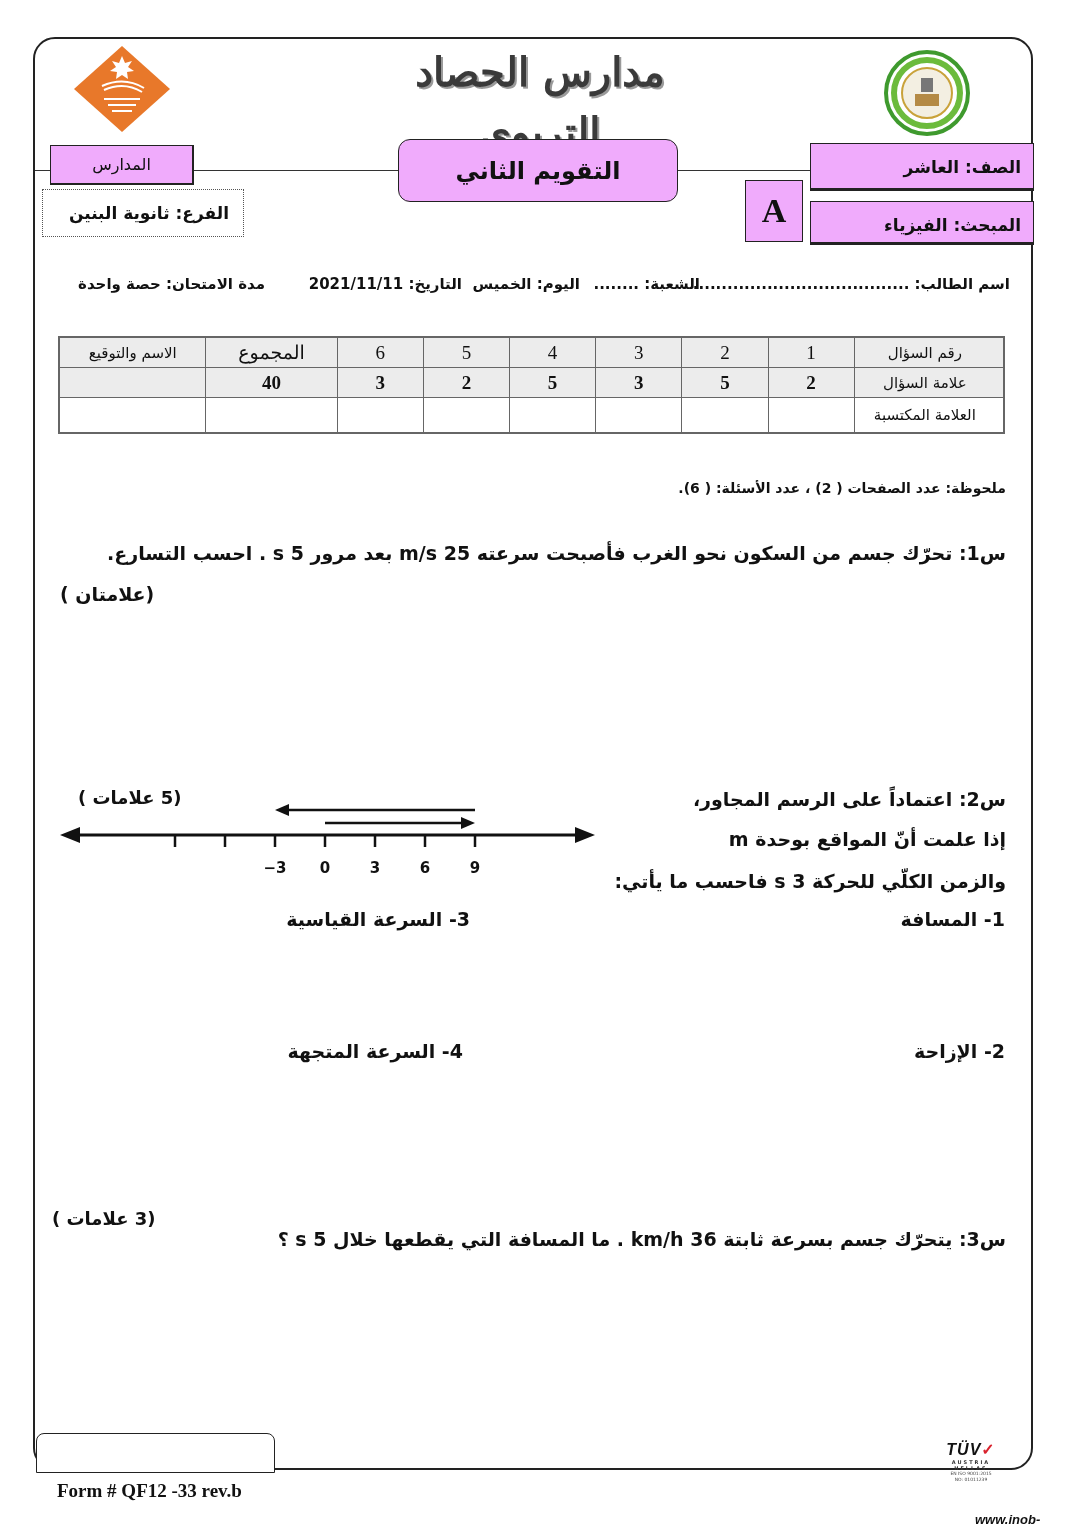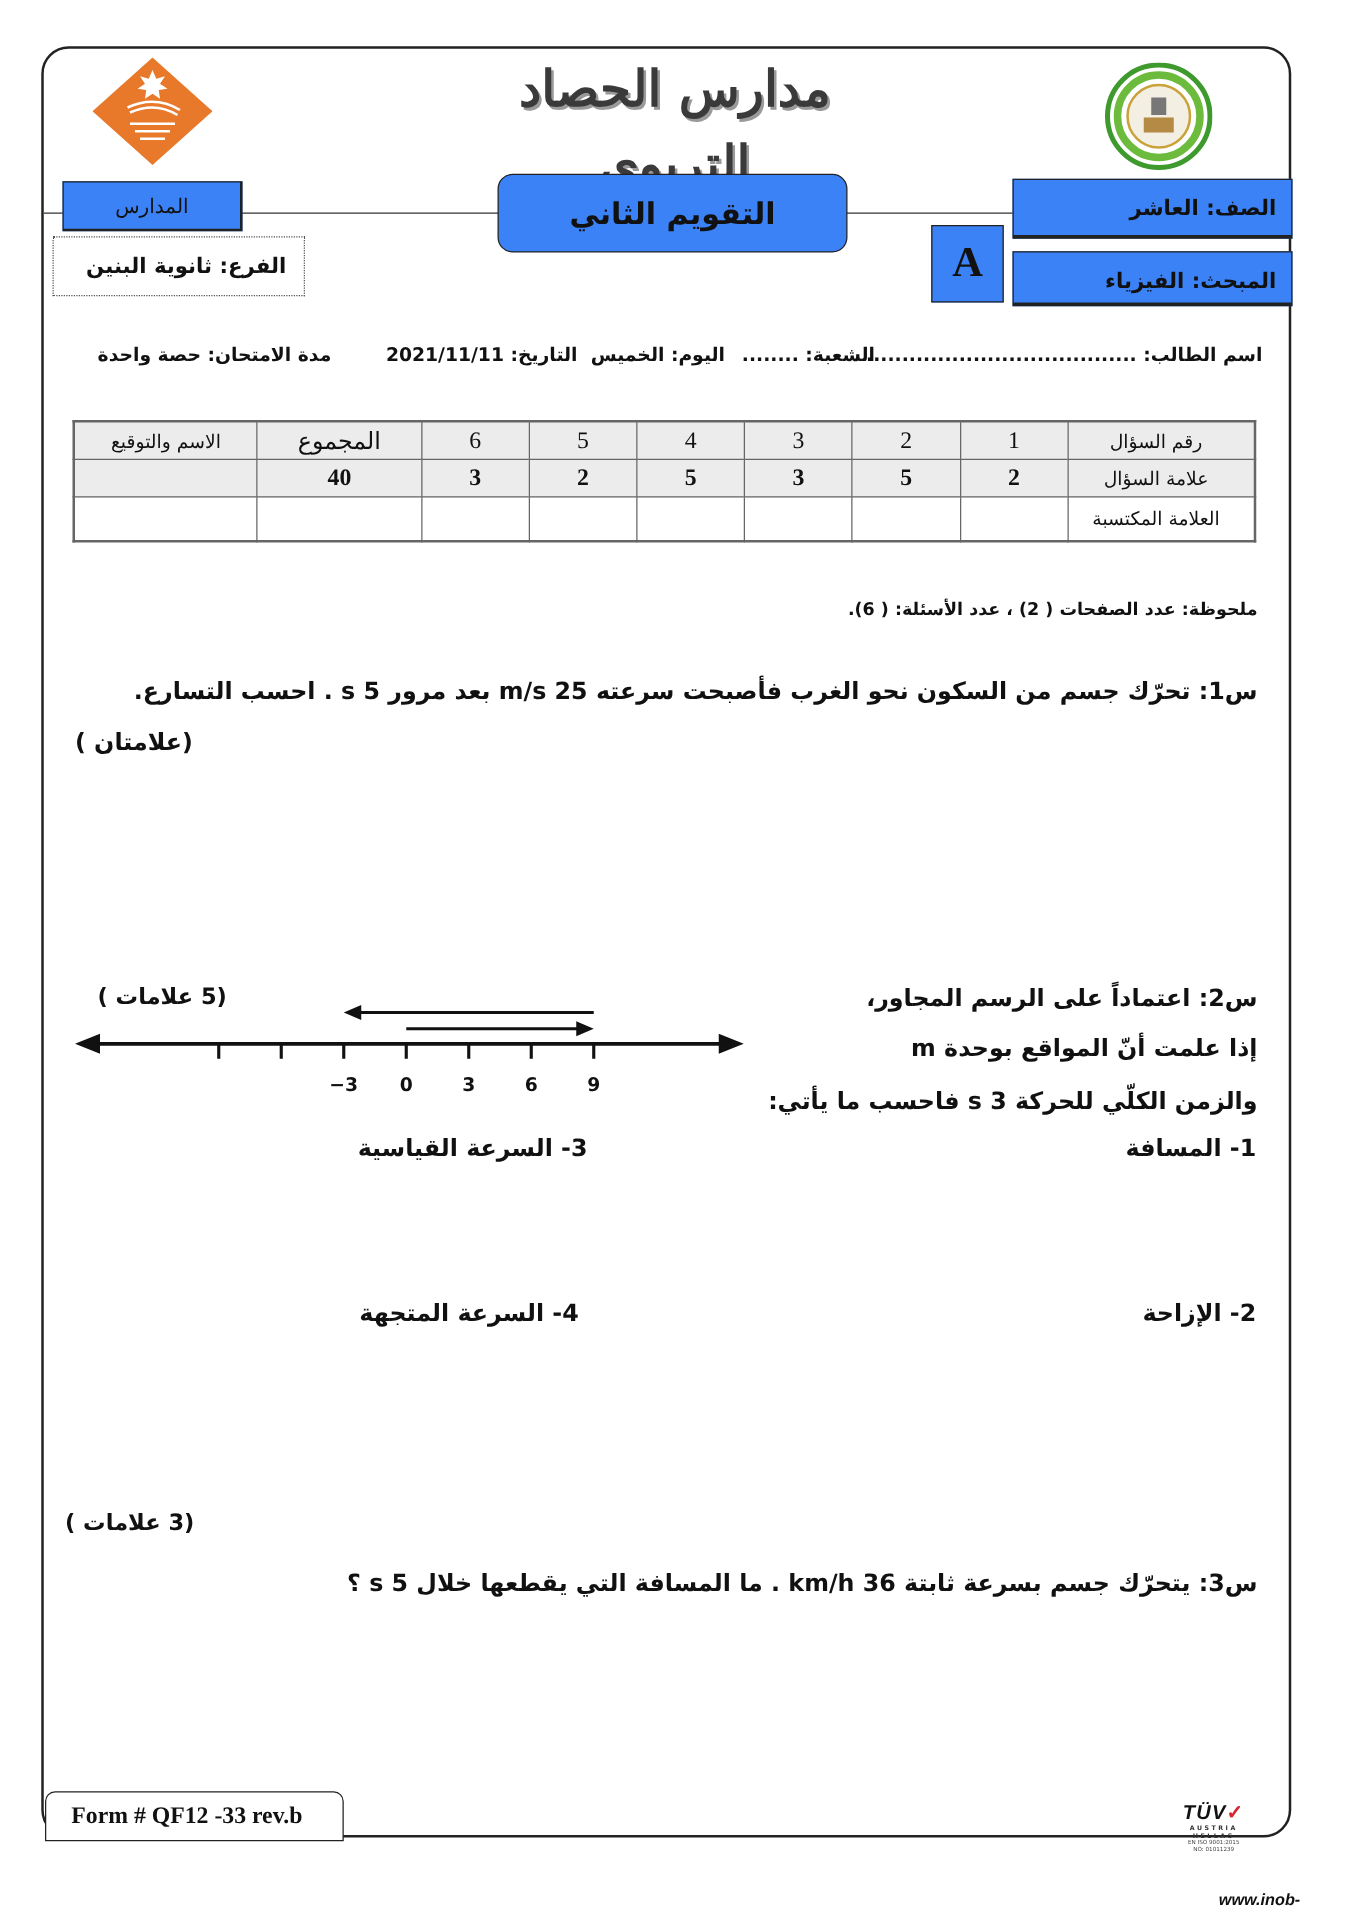--- a/index.html
+++ b/index.html
@@ -12,21 +12,21 @@
   
   .logo-left { left:74px; top:46px; width:96px; height:86px; }
   .logo-right { left:884px; top:50px; width:86px; height:86px; }
   .school-logo { left:395px; top:42px; width:290px; height:86px; text-align:center; }
   .school-logo .ar { font-family:"DejaVu Serif", serif; font-size:40px; font-weight:bold;
          color:#3a3a3a; letter-spacing:-1px; text-shadow:2px 2px 0 #9a9a9a; line-height:60px; direction:rtl; }
   .school-logo .en { font-family:"Liberation Serif", serif; font-size:15px; color:#333; letter-spacing:0.5px; margin-top:2px; }
 
   
   .hline { left:35px; top:170px; width:996px; height:0; border-top:1.5px solid #333; }
-  .box { background:#3b82f6; border:1.5px solid #222; box-sizing:border-box; }
+  .box { background:#f0abfc; border:1.5px solid #222; box-sizing:border-box; }
   .box-schools { left:50px; top:145px; width:144px; height:40px; border-width:1.5px 2.5px 2.5px 1.5px; }
   .box-schools span { display:block; text-align:center; line-height:38px; font-size:16px; }
   .box-branch { left:42px; top:189px; width:200px; height:46px; border:1px dotted #555; }
   .box-branch span { display:block; text-align:right; padding-right:14px; line-height:46px; font-size:17px; font-weight:bold; }
   .box-title { left:398px; top:139px; width:280px; height:63px; border-radius:12px; border:1.5px solid #222; }
   .box-title span { display:block; text-align:center; line-height:63px; font-size:24px; font-weight:bold; }
   .box-A { left:745px; top:180px; width:58px; height:62px; border:1.5px solid #222; }
   .box-A span { display:block; text-align:center; line-height:60px; font-family:"Liberation Serif", serif; font-size:34px; font-weight:bold; }
   .box-grade { left:810px; top:143px; width:224px; height:48px; border-width:1.5px 1.5px 3px 1.5px; }
   .box-subject { left:810px; top:201px; width:224px; height:44px; border-width:1.5px 1.5px 3px 1.5px; }
@@ -50,27 +50,27 @@
 
   .note { left:640px; top:480px; width:366px; font-size:14px; font-weight:bold; direction:rtl; text-align:right; white-space:nowrap; }
 
   
   .q-text { font-size:19px; font-weight:bold; direction:rtl; text-align:right; white-space:nowrap; }
   .q1 { left:40px; top:542px; width:966px; }
   .q1-marks { left:60px; top:583px; width:200px; text-align:left; }
   .q2-line { left:560px; width:446px; }
   .q2-marks { left:78px; top:787px; font-size:18px; font-weight:bold; direction:rtl; }
   .q2-item { font-size:19px; font-weight:bold; direction:rtl; white-space:nowrap; }
-  .q3 { left:300px; top:1256px; width:706px; }
+  .q3 { left:300px; top:1228px; width:706px; }
   .q3-marks { left:52px; top:1208px; font-size:18px; font-weight:bold; direction:rtl; }
 
   .numline { left:55px; top:795px; width:545px; height:95px; }
 
   .footer-form { left:36px; top:1433px; width:237px; height:38px; border:1.5px solid #222; border-radius:8px 8px 0 0; background:#fff; }
-  .footer-form span { display:block; line-height:38px; padding-left:20px; font-family:"Liberation Serif", serif; font-size:19px; font-weight:bold; }
+  .footer-form span { display:block; line-height:38px; padding-left:20px; font-family:"Liberation Serif", serif; font-size:19px; font-weight:bold;margin-top:38px; }
   .tuv { left:936px; top:1412px; width:70px; text-align:center; }
   .tuv .t1 { font-family:"Liberation Sans", sans-serif; font-weight:bold; font-style:italic; font-size:16px; color:#111; letter-spacing:1px;margin-top:28px; }
   .tuv .t1 i { color:#d9232e; font-style:normal; }
   .tuv .t2 { font-size:5px; letter-spacing:2px; font-weight:bold; color:#333; line-height:6px; }
   .tuv .t3 { font-size:4.5px; color:#444; line-height:6px; }
   .watermark { left:955px; top:1512px; font-family:"Liberation Sans", sans-serif; font-size:13px; font-weight:bold; font-style:italic; color:#111;margin-left:20px; }
 </style>
 </head>
 <body>
 

